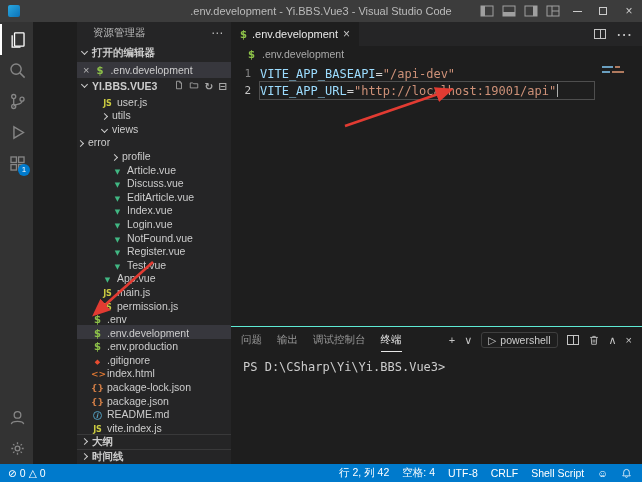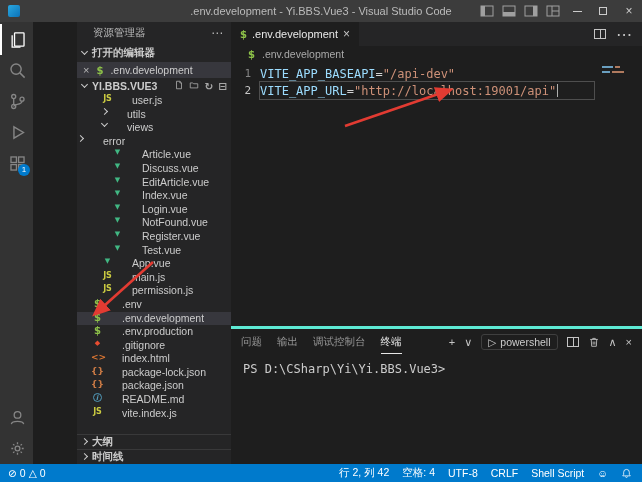--- a/index.html
+++ b/index.html
@@ -36,21 +36,21 @@
   .sb-header { flex:0 0 22px; display:flex; align-items:center; padding:0 8px 0 16px; font-size:10.5px; color:#bbbbbb; }
   .sb-header .more { margin-left:auto; color:#bbbbbb; font-size:12px; }
   .sb-section { flex:0 0 18px; display:flex; align-items:center; gap:3px; padding:0 4px; font-size:10.5px; font-weight:bold; color:#cccccc; }
   .sb-section.slim { flex:0 0 16px;justify-content:space-between; }
   .sb-section .hdr-actions { margin-left:auto; display:flex; gap:5px; color:#a8a8a8; }
   .sb-bottom { flex:0 0 15px; display:flex; align-items:center; gap:3px; padding:0 4px; font-size:10.5px; font-weight:bold;
     border-top:1px solid rgba(204,204,204,0.12); }
   .oe-item { flex:0 0 16px; display:flex; align-items:center; gap:4px; padding:0 6px; font-size:10.5px; background:#37373d; }
   .oe-close { color:#b6b6b6; font-size:11px; }
   .file-tree { flex:0 0 340px; overflow:hidden; }
-  .tree-row { height:13.6px; display:flex; align-items:flex-start; gap:18px; font-size:10.5px; color:#cccccc; white-space:nowrap; }
+  .tree-row { height:13.6px; display:flex; align-items:flex-end; gap:3px; font-size:10.5px; color:#cccccc; white-space:nowrap; }
   .tree-row.selected { background:#37373d; }
   .twisty { width:8px; height:8px; flex:none; position:relative; }
   .twisty.right::before { content:""; position:absolute; left:1px; top:1px; width:4px; height:4px;
     border-right:1px solid #cccccc; border-bottom:1px solid #cccccc; transform:rotate(-45deg); }
   .twisty.down::before { content:""; position:absolute; left:1px; top:0; width:4px; height:4px;
     border-right:1px solid #cccccc; border-bottom:1px solid #cccccc; transform:rotate(45deg); }
   .chev { width:8px; height:8px; position:relative; display:inline-block; flex:none; }
   .chev.right::before { content:""; position:absolute; left:1px; top:1px; width:4px; height:4px;
     border-right:1px solid #cccccc; border-bottom:1px solid #cccccc; transform:rotate(-45deg); }
   .chev.down::before { content:""; position:absolute; left:1px; top:0; width:4px; height:4px;
@@ -82,21 +82,21 @@
   .ltext { flex:1; height:17px; display:flex; align-items:center; white-space:pre; }
   .code-line.active .ltext { box-shadow:0 0 0 1px #4e4e4e; }
   .tok-var { color:#9cdcfe; } .tok-op { color:#d4d4d4; } .tok-str { color:#ce9178; }
   .caret { width:1px; height:13px; background:#aeafad; margin-left:1px; }
   .minimap { position:absolute; top:4px; right:10px; width:30px; }
   .mm-line { display:flex; gap:2px; margin-bottom:3px; }
   .mm-line span { height:2px; display:inline-block; }
   .mm-b { background:#6a9fc0; } .mm-o { background:#b07a5e; }
 
   
-  .panel { flex:0 0 138px; border-top:3px solid #5eead4; display:flex; flex-direction:column; }
+  .panel { flex:0 0 138px; border-top:1px solid #5eead4; display:flex; flex-direction:column; }
   .panel-header { flex:0 0 26px; display:flex; align-items:center; padding:0 10px; }
   .panel-tabs { display:flex; gap:15px; }
   .panel-tab { font-size:10.5px; color:#969696; padding:5px 0 4px; }
   .panel-tab.active { color:#e7e7e7; border-bottom:1px solid #e7e7e7; }
   .panel-actions { margin-left:auto; display:flex; align-items:center; gap:9px; color:#c5c5c5; font-size:11px; }
   .shell-pill { display:flex; align-items:center; gap:4px; border:1px solid #3f3f3f; border-radius:3px; padding:1px 6px; font-size:10.5px; color:#cccccc; }
   .terminal { flex:1; padding:7px 0 0 12px; font-family:"DejaVu Sans Mono","Liberation Mono",monospace; font-size:12px; color:#cccccc; }
 
   
   .statusbar { flex:0 0 18px; background:var(--statusbar,#007acc); color:#ffffff; display:flex; align-items:center;
@@ -253,20 +253,25 @@
   </div>
           <div class="tree-row" style="padding-left: 24px;">
     <span class="twisty down"></span>
 
     <span class="fname">views</span>
   </div>
           <div class="tree-row" style="">
     <span class="twisty right"></span>
 
     <span class="fname">error</span>
+  </div>
+          <div class="tree-row" style="padding-left: 34px;">
+    <span class="twisty right"></span>
+
+    <span class="fname">profile</span>
   </div>
           <div class="tree-row" style="padding-left: 34px;">
 
     <span class="ficon ic-vue">▼</span>
     <span class="fname">Article.vue</span>
   </div>
           <div class="tree-row" style="padding-left: 34px;">
 
     <span class="ficon ic-vue">▼</span>
     <span class="fname">Discuss.vue</span>

